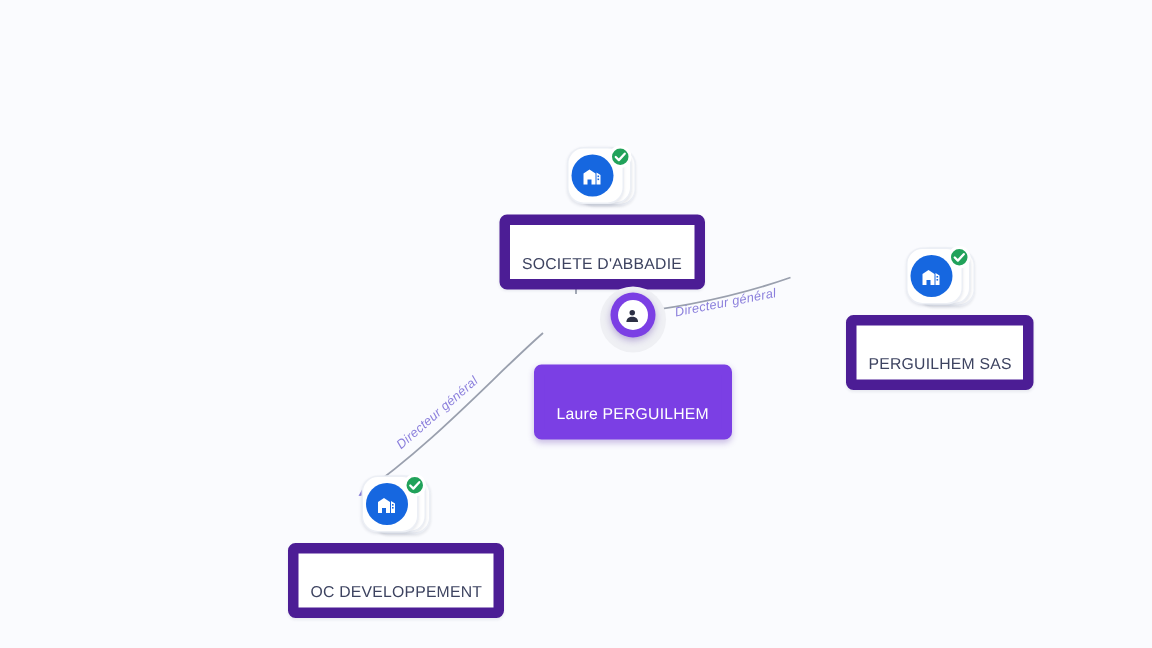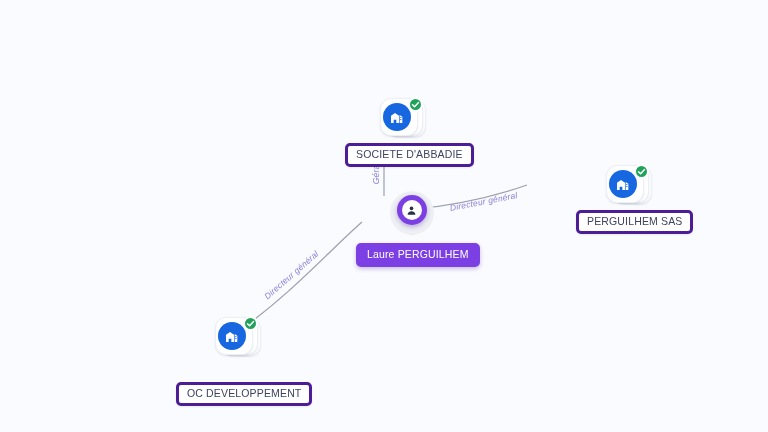--- a/index.html
+++ b/index.html
@@ -116,31 +116,30 @@
     background: #ffffff;
     display: flex;
     align-items: center;
     justify-content: center;
   }
   .person-pin .inner svg { display:block; }
 
   
   .node-label {
     margin-top: 3px;
-    padding: 2px 8px 4px;
+    padding: 20px 8px 4px;
     border-radius: 5px;
     background: #ffffff;
-    border: 3px solid #4c1d95;
+    border: 7px solid #4c1d95;
     box-shadow: 0 1px 2px rgba(30,40,80,.08);
     font-size: 10.5px;
     letter-spacing: .15px;
     color: #3d4360;
     white-space: nowrap;
     line-height: 1.15;
-    margin-left: 12px;
   }
   .node-label.primary {
     background: #7b3fe4;
     border-color: #7b3fe4;
     color: #ffffff;
     box-shadow: 0 2px 4px rgba(90,45,170,.30);
     font-size: 10.5px;
   }
 
   
@@ -215,42 +214,42 @@
       </div>
       <div class="badge">
         <svg width="9" height="9" viewBox="0 0 24 24" fill="none" stroke="#ffffff" stroke-width="4" stroke-linecap="round" stroke-linejoin="round">
           <path d="M4 12.5 L9.5 18 L20 6.5"></path>
         </svg>
       </div>
     </div>
     <div class="node-label">PERGUILHEM SAS</div>
   </div>
 
-  <div class="node" style="left:164px; top:315px;gap:20px;">
+  <div class="node" style="left:192px; top:315px;">
     <div class="company-icon">
       <div class="card c3"></div>
       <div class="card c2"></div>
       <div class="card c1"></div>
       <div class="disc">
         <svg width="16" height="16" viewBox="0 0 24 24" fill="#ffffff">
           <path d="M3 21V10l6-4 6 4v11h-4v-5H7v5H3zm13 0V9l4 2.5V21h-4z"></path>
           <rect x="17" y="12" width="1.6" height="1.6" fill="#1667e0"></rect>
           <rect x="17" y="15" width="1.6" height="1.6" fill="#1667e0"></rect>
         </svg>
       </div>
       <div class="badge">
         <svg width="9" height="9" viewBox="0 0 24 24" fill="none" stroke="#ffffff" stroke-width="4" stroke-linecap="round" stroke-linejoin="round">
           <path d="M4 12.5 L9.5 18 L20 6.5"></path>
         </svg>
       </div>
     </div>
     <div class="node-label">OC DEVELOPPEMENT</div>
   </div>
 
-  <div class="node" style="left:344px; top:190px;text-align:right;">
+  <div class="node" style="left:356px; top:190px;text-align:right;">
     <div class="person-pin">
       <div class="halo"></div>
       <div class="pin"></div>
       <div class="inner">
         <svg width="11" height="11" viewBox="0 0 24 24" fill="#2c2f45">
           <circle cx="12" cy="7.5" r="4"></circle>
           <path d="M3.5 21c0-4.7 3.8-7.5 8.5-7.5s8.5 2.8 8.5 7.5z"></path>
         </svg>
       </div>
     </div>

